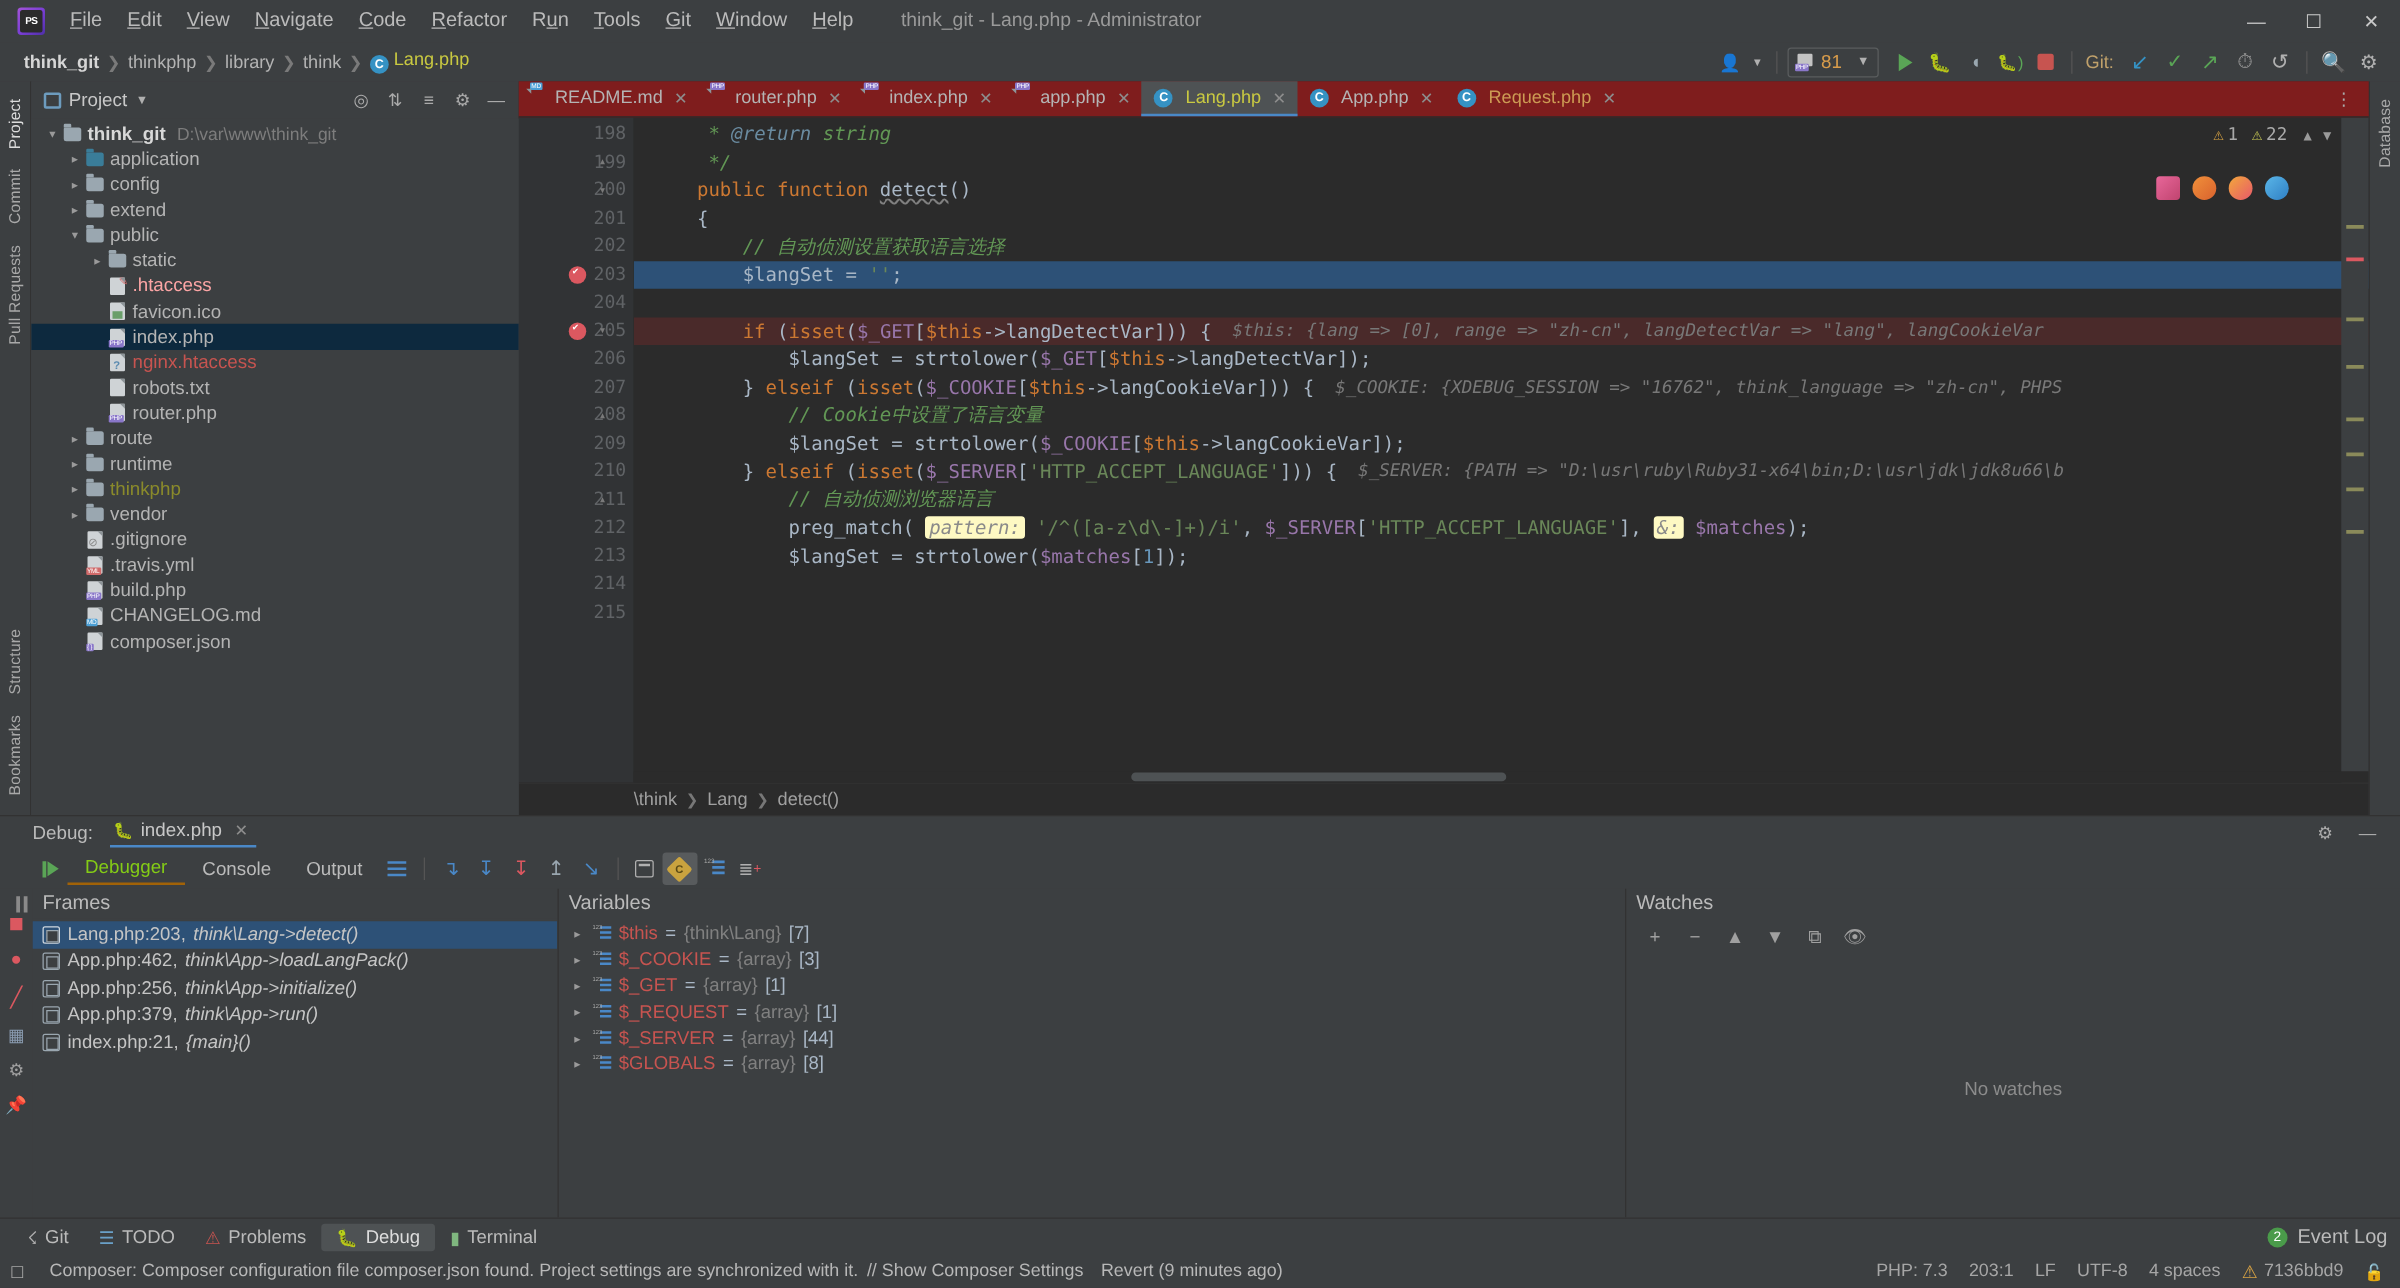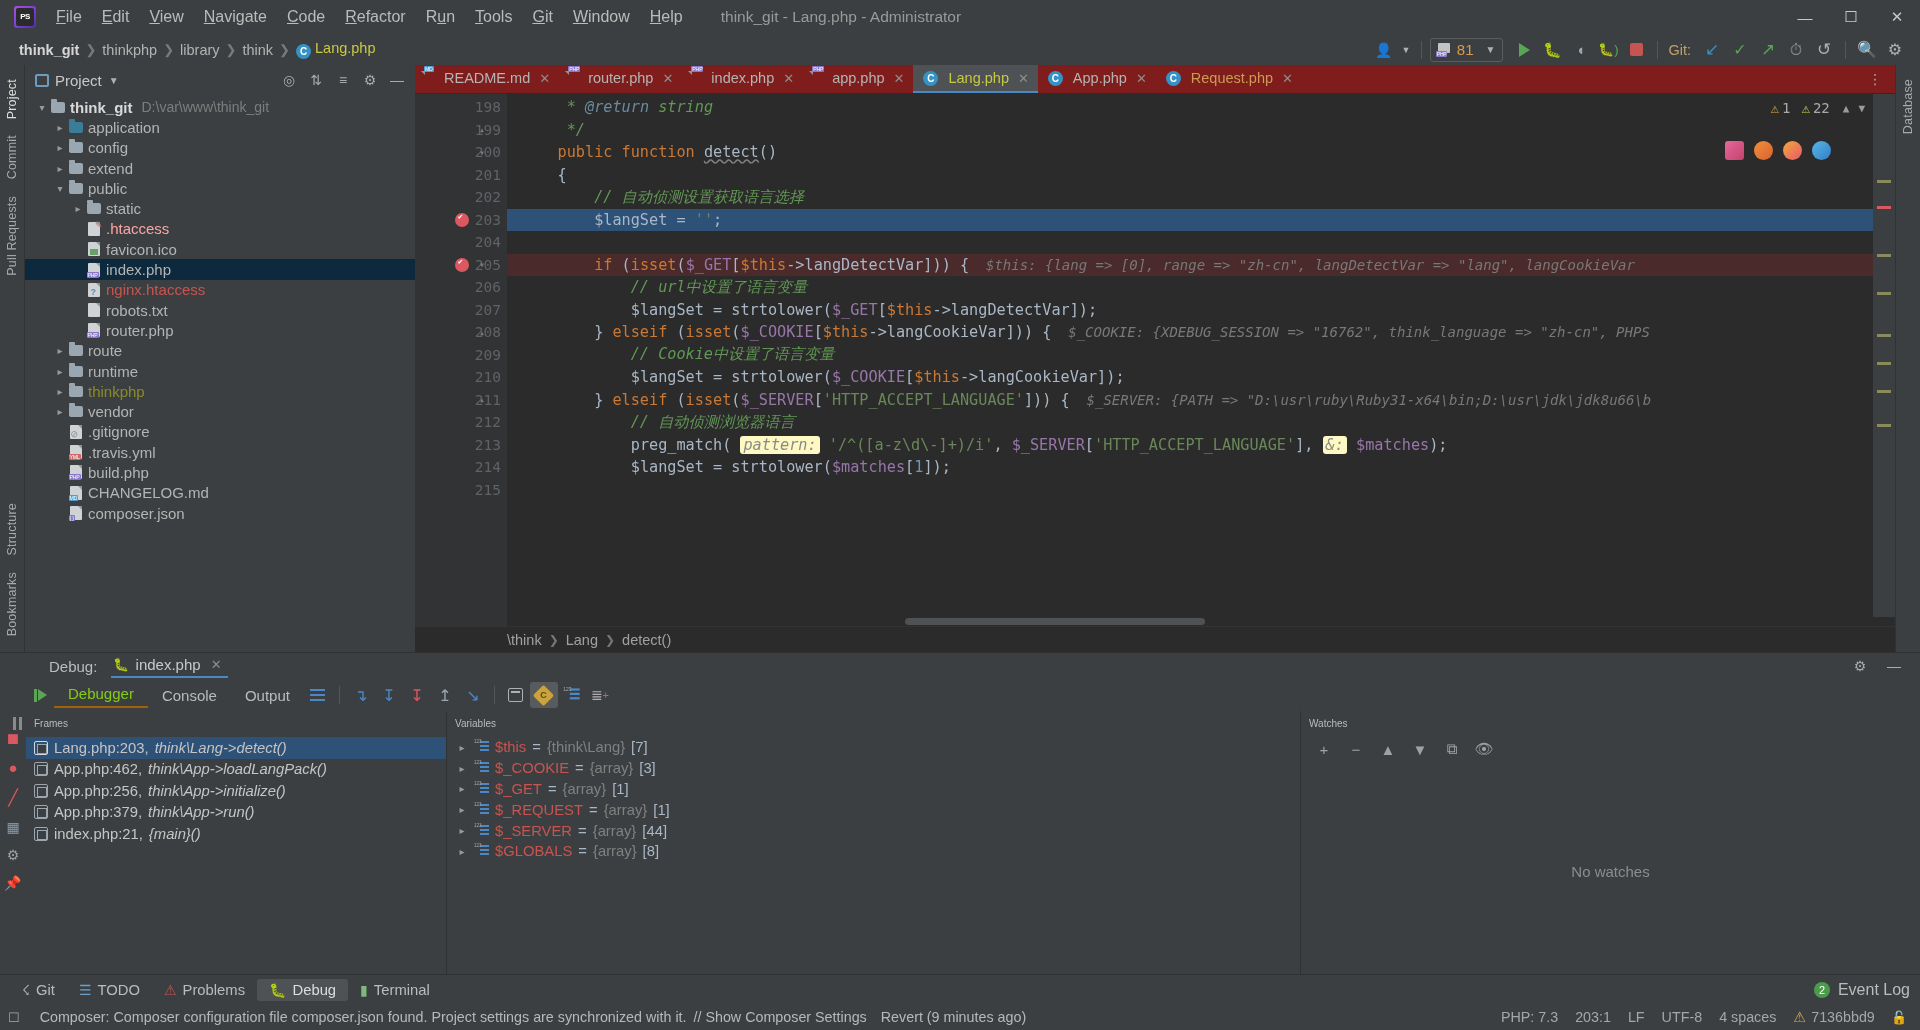--- a/index.html
+++ b/index.html
@@ -227,37 +227,37 @@
   .bcb-sep{color:#777;padding:0 7px;font-size:12px;}
 
   .hscroll{
     position:absolute;left:92px;bottom:0;height:9px;background:#2b2b2b;width:calc(100% - 92px);
   }
   .hscroll i{position:absolute;left:398px;top:1px;height:7px;width:300px;background:#4e5254;border-radius:4px;display:block;}
 
   
   .debug-panel { flex:0 0 322px; height:322px; background:#3c3f41; display:flex; flex-direction:column; border-top:1px solid #323232;}
   .dbg-title { height:26px;flex:0 0 26px;display:flex;align-items:center;padding:0 8px 0 26px; position:relative;}
-  .dbg-title .lab{font-size:15px;color:#bbb;margin-right:14px;margin-left:23px;}
+  .dbg-title .lab{font-size:15px;color:#bbb;margin-right:14px;}
   .dbg-tab{
     display:flex;align-items:center;gap:6px;font-size:15px;color:#c8c8c8;
     border-bottom:2px solid #4a88c7;padding:2px 6px 3px 2px;
   }
   .dbg-title-right{margin-left:auto;display:flex;align-items:center;gap:10px;padding-right:6px;}
 
   .dbg-toolbar{height:32px;flex:0 0 32px;display:flex;align-items:center;padding-left:26px;gap:0;}
   .dbg-tb-item{font-size:15px;color:#bbb;padding:3px 14px;}
   .dbg-tb-item.active{color:#84cc16;border-bottom:2px solid #a16207;padding-bottom:4px;}
   .dbg-ic{width:28px;height:26px;display:flex;align-items:center;justify-content:center;}
   .dsep{width:1px;height:18px;background:#555;margin:0 7px;}
 
   .dbg-body{flex:1 1 auto;display:flex;min-height:0;}
   .dbg-strip{width:26px;flex:0 0 26px;background:#3c3f41;display:flex;flex-direction:column;align-items:center;padding-top:6px;gap:12px;}
   .frames-col{width:420px;flex:0 0 420px;background:#3c3f41;display:flex;flex-direction:column;min-width:0;}
-  .col-head{height:24px;flex:0 0 24px;display:flex;align-items:center;padding-left:8px;font-size:10px;color:#bbb;}
+  .col-head{height:24px;flex:0 0 24px;display:flex;align-items:center;padding-left:8px;font-size:16px;color:#bbb;}
   .frames-list{flex:1 1 auto;overflow:hidden;padding-top:2px;background:#3c3f41;}
   .frame{height:21.5px;display:flex;align-items:center;padding-left:8px;font-size:14.8px;white-space:nowrap;gap:6px;}
   .frame.sel{background:#2d5177;}
   .fr-ic{width:14px;height:14px;border:1.5px solid #9aa7b0;border-radius:2px;position:relative;flex:0 0 14px;}
   .fr-ic:before{content:"";position:absolute;left:2px;top:2px;width:8px;height:8px;border:1.5px solid #9aa7b0;background:#3c3f41;}
   .fr-ic.sel{border-color:#cfd8e0;}
   .fr-t{color:#c5c5c5;}
   .fr-t i{color:#c5c5c5;}
 
   .vars-col{flex:1 1 auto;background:#3c3f41;display:flex;flex-direction:column;min-width:0;border-left:1px solid #323232;}
@@ -751,21 +751,20 @@
             <span class="mi mi4"></span>
           </div>
         <div class="cline"><span class="cmt">     * </span><span class="hint-k">@return</span><span class="cmt"> string</span></div>
             <div class="cline"><span class="cmt">     */</span></div>
             <div class="cline"><span class="txt">    </span><span class="k">public function </span><span class="txt undl">detect</span><span class="txt">()</span></div>
             <div class="cline"><span class="txt">    {</span></div>
             <div class="cline"><span class="cmt">        // 自动侦测设置获取语言选择</span></div>
             <div class="cline cur"><span class="txt">        </span><span class="txt">$langSet</span><span class="txt"> = </span><span class="str">''</span><span class="txt">;</span></div>
             <div class="cline"></div>
             <div class="cline exec"><span class="txt">        </span><span class="k">if</span><span class="txt"> (</span><span class="k">isset</span><span class="txt">(</span><span class="var">$_GET</span><span class="txt">[</span><span class="k">$this</span><span class="txt">-&gt;langDetectVar])) {</span><span class="hint">  $this: {lang =&gt; [0], range =&gt; "zh-cn", langDetectVar =&gt; "lang", langCookieVar</span></div>
-            <div class="cline"><span class="cmt">            // url中设置了语言变量</span></div>
             <div class="cline"><span class="txt">            </span><span class="txt">$langSet</span><span class="txt"> = </span><span class="txt">strtolower</span><span class="txt">(</span><span class="var">$_GET</span><span class="txt">[</span><span class="k">$this</span><span class="txt">-&gt;langDetectVar]);</span></div>
             <div class="cline"><span class="txt">        } </span><span class="k">elseif</span><span class="txt"> (</span><span class="k">isset</span><span class="txt">(</span><span class="var">$_COOKIE</span><span class="txt">[</span><span class="k">$this</span><span class="txt">-&gt;langCookieVar])) {</span><span class="hint">  $_COOKIE: {XDEBUG_SESSION =&gt; "16762", think_language =&gt; "zh-cn", PHPS</span></div>
             <div class="cline"><span class="cmt">            // Cookie中设置了语言变量</span></div>
             <div class="cline"><span class="txt">            </span><span class="txt">$langSet</span><span class="txt"> = </span><span class="txt">strtolower</span><span class="txt">(</span><span class="var">$_COOKIE</span><span class="txt">[</span><span class="k">$this</span><span class="txt">-&gt;langCookieVar]);</span></div>
             <div class="cline"><span class="txt">        } </span><span class="k">elseif</span><span class="txt"> (</span><span class="k">isset</span><span class="txt">(</span><span class="var">$_SERVER</span><span class="txt">[</span><span class="str">'HTTP_ACCEPT_LANGUAGE'</span><span class="txt">])) {</span><span class="hint">  $_SERVER: {PATH =&gt; "D:\usr\ruby\Ruby31-x64\bin;D:\usr\jdk\jdk8u66\b</span></div>
             <div class="cline"><span class="cmt">            // 自动侦测浏览器语言</span></div>
             <div class="cline"><span class="txt">            </span><span class="txt">preg_match</span><span class="txt">( </span><span class="param">pattern:</span><span class="txt"> </span><span class="str">'/^([a-z\d\-]+)/i'</span><span class="txt">, </span><span class="var">$_SERVER</span><span class="txt">[</span><span class="str">'HTTP_ACCEPT_LANGUAGE'</span><span class="txt">], </span><span class="param">&amp;:</span><span class="txt"> </span><span class="var">$matches</span><span class="txt">);</span></div>
             <div class="cline"><span class="txt">            </span><span class="txt">$langSet</span><span class="txt"> = </span><span class="txt">strtolower</span><span class="txt">(</span><span class="var">$matches</span><span class="txt">[</span><span class="num2">1</span><span class="txt">]);</span></div>
             <div class="cline"></div>
           </div>

